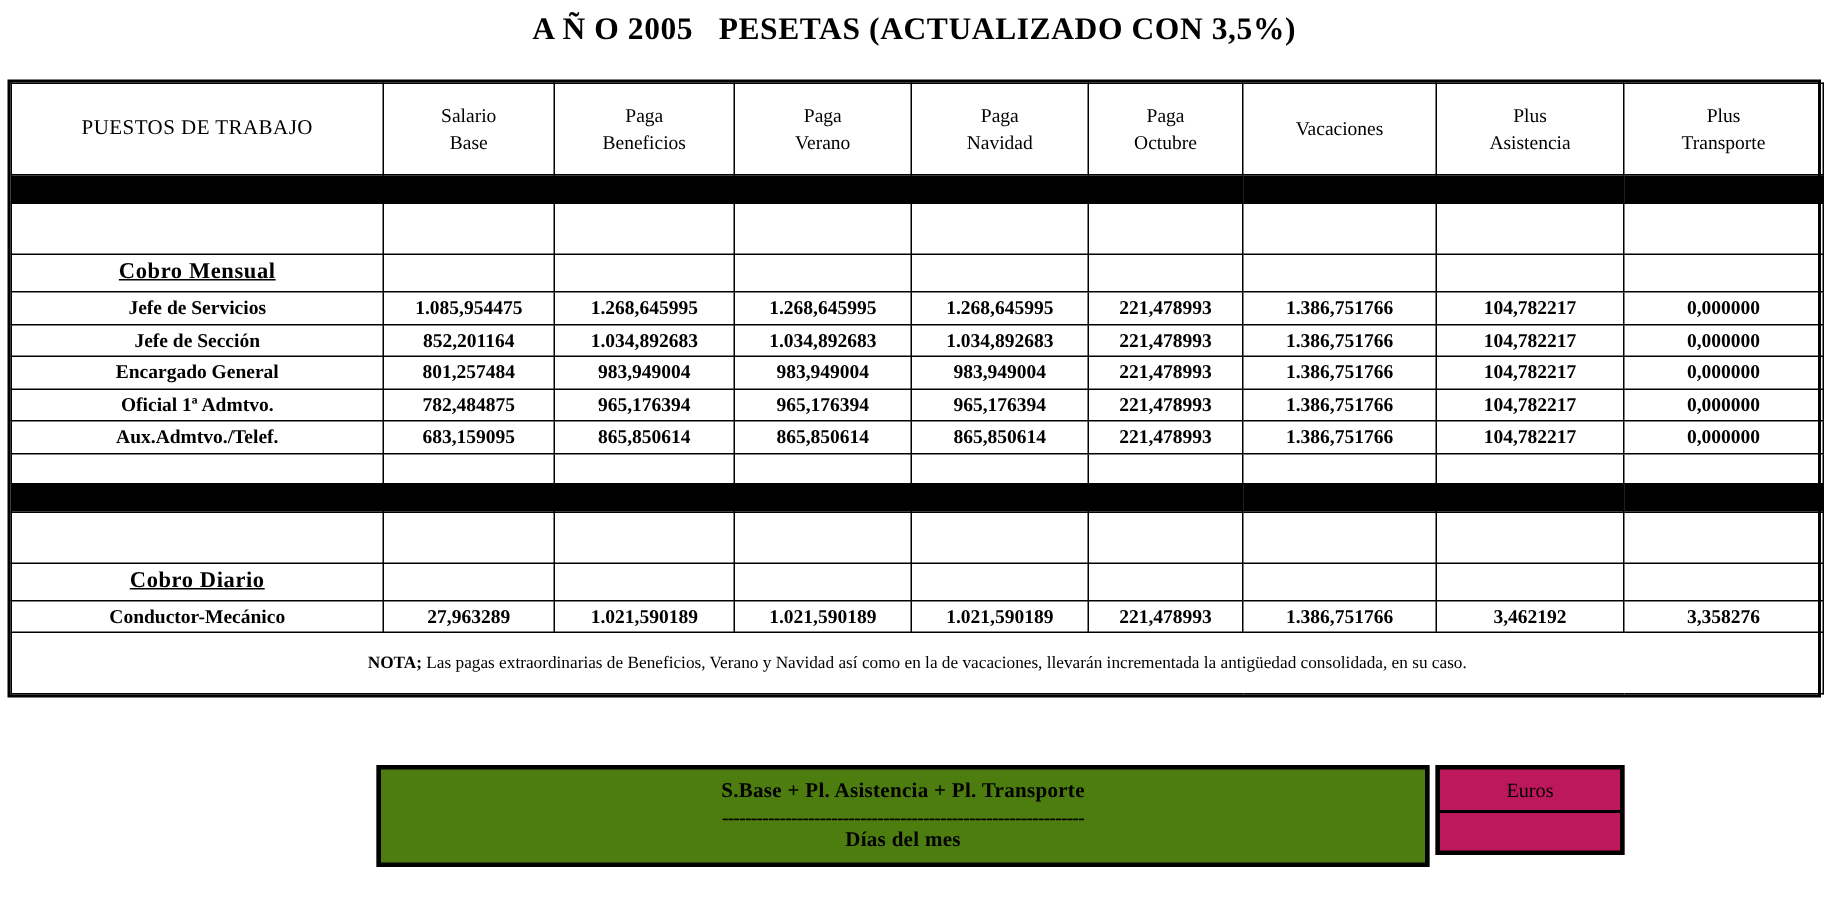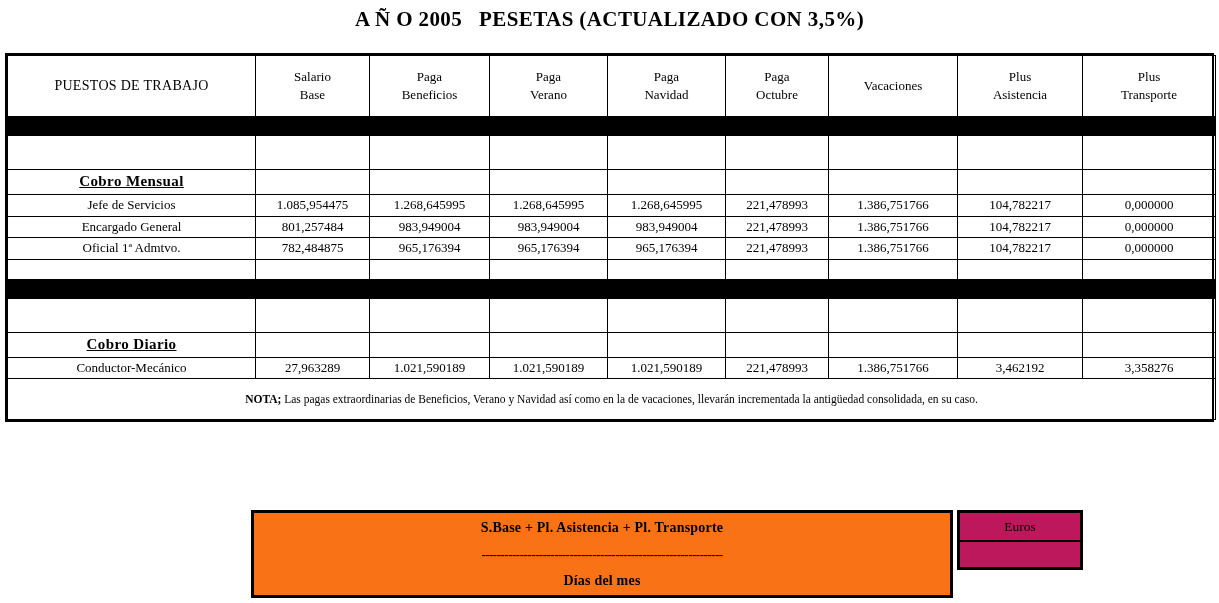--- a/index.html
+++ b/index.html
@@ -97,20 +97,21 @@
     font-size: 15px;
     text-decoration: underline;
     letter-spacing: 0.4px;
     display: inline-block;
     padding-bottom: 1px;
   }
 
   tr.data td {
     height: 20.5px;
     font-size: 13px;
+    font-weight: bold;
   }
   tr.data td.jobname {
     font-size: 13px;
   }
 
   
   tr.note td {
     height: 40px;
     font-size: 11.5px;
     text-align: center;
@@ -124,24 +125,24 @@
     left: 0;
     top: 503px;
     width: 1219px;
     height: 100px;
   }
   .formula-box {
     position: absolute;
     left: 251px;
     top: 7px;
     width: 702px;
-    height: 88px;
+    height: 68px;
     border: 3px solid #000;
     box-sizing: border-box;
-    background: #f97316;
+    background: #4d7c0f;
     display: flex;
     flex-direction: column;
     align-items: center;
     justify-content: space-between;
     padding: 7px 0 6px 0;
   }
   .formula-num {
     font-weight: bold;
     font-size: 14px;
     letter-spacing: 0.2px;
@@ -293,20 +294,31 @@
       <td>1.085,954475</td>
       <td>1.268,645995</td>
       <td>1.268,645995</td>
       <td>1.268,645995</td>
       <td>221,478993</td>
       <td>1.386,751766</td>
       <td>104,782217</td>
       <td>0,000000</td>
     </tr>
 
+    <tr class="data">
+      <td class="jobname">Jefe de Sección</td>
+      <td>852,201164</td>
+      <td>1.034,892683</td>
+      <td>1.034,892683</td>
+      <td>1.034,892683</td>
+      <td>221,478993</td>
+      <td>1.386,751766</td>
+      <td>104,782217</td>
+      <td>0,000000</td>
+    </tr>
 
     <tr class="data">
       <td class="jobname">Encargado General</td>
       <td>801,257484</td>
       <td>983,949004</td>
       <td>983,949004</td>
       <td>983,949004</td>
       <td>221,478993</td>
       <td>1.386,751766</td>
       <td>104,782217</td>
@@ -318,20 +330,31 @@
       <td>782,484875</td>
       <td>965,176394</td>
       <td>965,176394</td>
       <td>965,176394</td>
       <td>221,478993</td>
       <td>1.386,751766</td>
       <td>104,782217</td>
       <td>0,000000</td>
     </tr>
 
+    <tr class="data">
+      <td class="jobname">Aux.Admtvo./Telef.</td>
+      <td>683,159095</td>
+      <td>865,850614</td>
+      <td>865,850614</td>
+      <td>865,850614</td>
+      <td>221,478993</td>
+      <td>1.386,751766</td>
+      <td>104,782217</td>
+      <td>0,000000</td>
+    </tr>
 
     <tr class="spacer-short">
       <td></td>
           <td></td>
       <td></td>
           <td></td>
       <td></td>
           <td></td>
       <td></td>
           <td></td>

